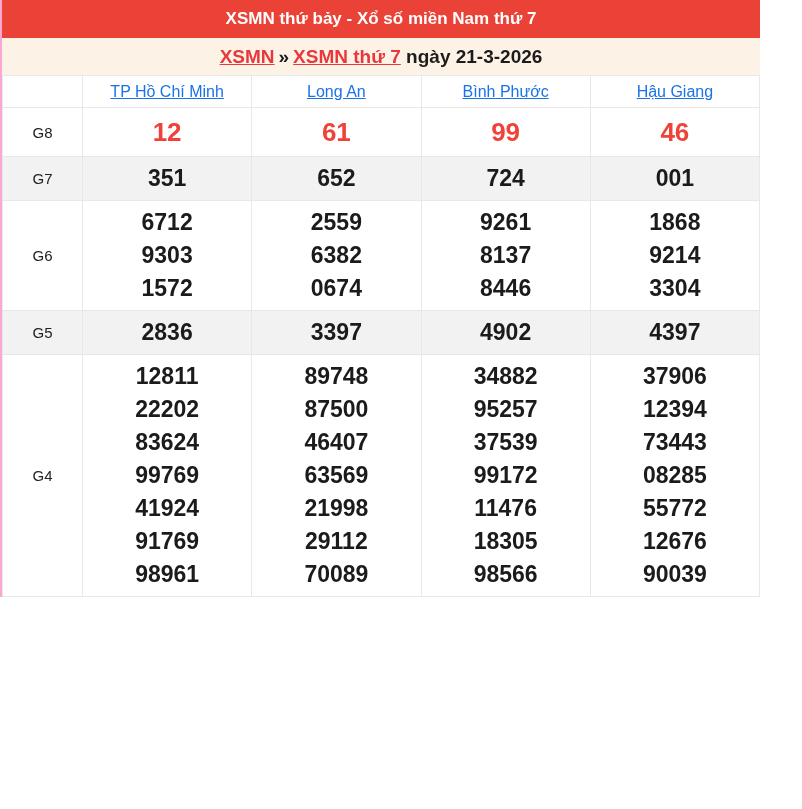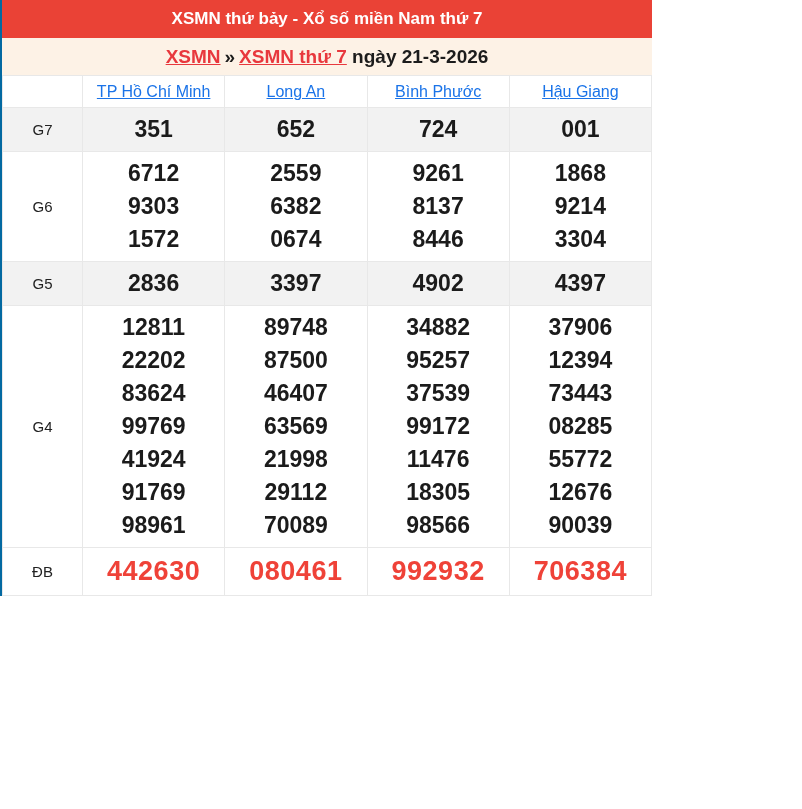--- a/index.html
+++ b/index.html
@@ -2,22 +2,22 @@
 <html><head>
 <meta charset="utf-8">
 <style>
   * { margin: 0; padding: 0; box-sizing: border-box; }
   body {
     font-family: "Liberation Sans", sans-serif;
     background: #ffffff;
     width: 802px;
   }
   .page {
-    width: 652px;
-    border-left: 2px solid #0369a1;
+    width: 760px;
+    border-left: 2px solid #f9a8d4;
     position: relative;
   }
   .top-bar {
     background: #ea4236;
     color: #ffffff;
     height: 38px;
     line-height: 38px;
     text-align: center;
     font-size: 17px;
     font-weight: bold;
@@ -105,20 +105,35 @@
         <th></th>
 
       <th><a>TP Hồ Chí Minh</a></th>
           <th><a>Long An</a></th>
           <th><a>Bình Phước</a></th>
           <th><a>Hậu Giang</a></th>
         </tr>
     </thead>
     <tbody>
 
+    <tr class="row-G8 hl">
+          <td class="prize-label">G8</td>
+          <td class="numbers">
+            <span class="num">12</span>
+          </td>
+          <td class="numbers">
+            <span class="num">61</span>
+          </td>
+          <td class="numbers">
+            <span class="num">99</span>
+          </td>
+          <td class="numbers">
+            <span class="num">46</span>
+          </td>
+        </tr>
         <tr class="row-G7 alt">
           <td class="prize-label">G7</td>
           <td class="numbers">
             <span class="num">351</span>
           </td>
           <td class="numbers">
             <span class="num">652</span>
           </td>
           <td class="numbers">
             <span class="num">724</span>
@@ -197,31 +212,16 @@
           <td class="numbers">
             <span class="num">37906</span>
             <span class="num">12394</span>
             <span class="num">73443</span>
             <span class="num">08285</span>
             <span class="num">55772</span>
             <span class="num">12676</span>
             <span class="num">90039</span>
           </td>
         </tr>
-        <tr class="row-DB hl">
-          <td class="prize-label">ĐB</td>
-          <td class="numbers">
-            <span class="num">442630</span>
-          </td>
-          <td class="numbers">
-            <span class="num">080461</span>
-          </td>
-          <td class="numbers">
-            <span class="num">992932</span>
-          </td>
-          <td class="numbers">
-            <span class="num">706384</span>
-          </td>
-        </tr>
       </tbody>
   </table>
 
 </div>
 
 </body></html>

